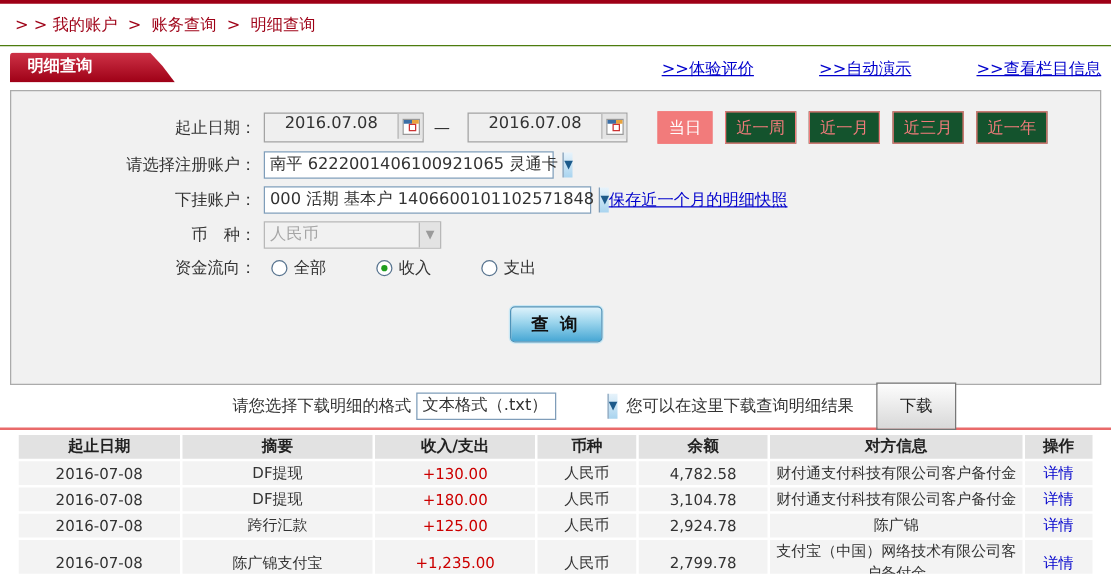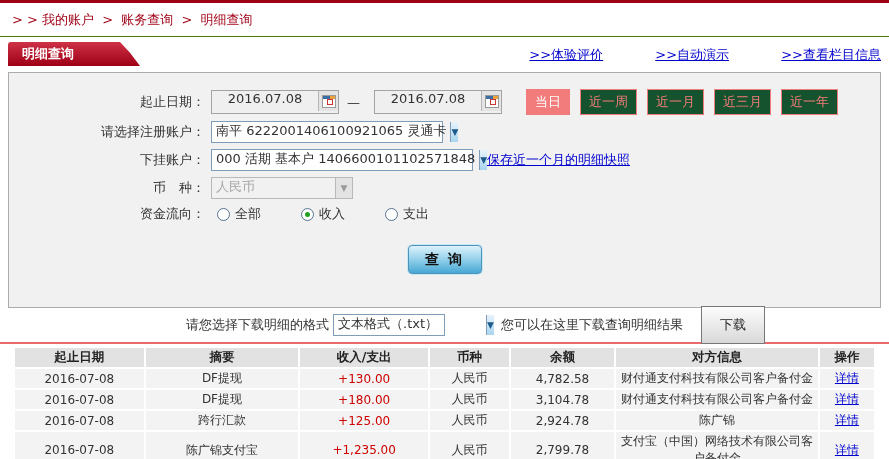--- a/index.html
+++ b/index.html
@@ -88,21 +88,21 @@
             font-family:"DejaVu Sans", sans-serif; }
 
   .redline { height:0; border-top:2px solid #E96A6A; }
 
   
   .tbl-wrap { padding:2px 13px 0 13px; }
   table { width:100%; border-collapse:separate; border-spacing:2px; font-size:12px; }
   th { background:#E2E2E2; font-weight:bold; color:#222; height:16px; padding:1px 2px; font-size:12.5px; }
   td { background:#F3F3F3; text-align:center; height:17px; padding:1px 3px; color:#333; }
   td.amount { color:#CC0000; }
-  td.detail a { color:#0000CC; text-decoration:underline; cursor:pointer; }
+  td.detail a { color:#0000CC; cursor:pointer; }
 </style>
 </head>
 <body>
 
 <div class="topline"></div>
 
 <div class="breadcrumb">
   <span>&gt; &gt;</span>
   <a>我的账户</a>
   <span class="sep">&gt;</span>

